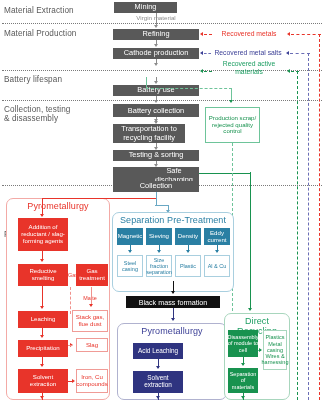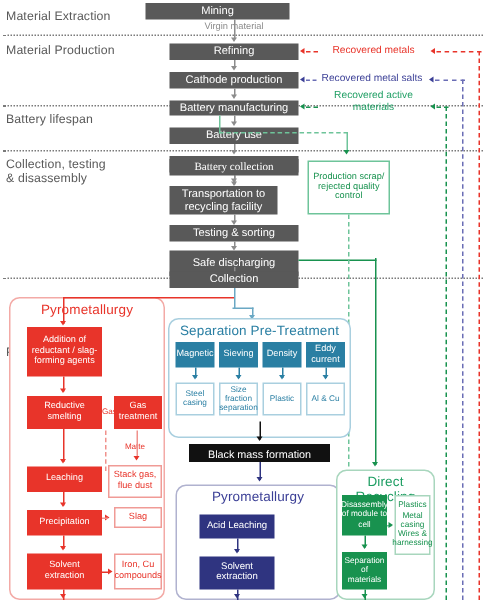--- a/index.html
+++ b/index.html
@@ -101,58 +101,57 @@
   <div class="abs band-div" style="top:100px;"></div>
   <div class="abs band-div" style="top:185px;"></div>
 
   <div class="abs band-label" style="left:4px;top:29px;width:96px;">Material Production</div>
   <div class="abs band-label" style="left:4px;top:6px;width:96px;">Material Extraction</div>
   <div class="abs band-label" style="left:4px;top:75px;width:96px;">Battery lifespan</div>
   <div class="abs band-label" style="left:4px;top:105px;width:96px;">Collection, testing
 &amp; disassembly</div>
   <div class="abs band-label" style="left:4px;top:189px;width:96px;margin-top:41px;">Processing</div>
 
-  <div class="abs gbox" style="left:97px;top:2px;width:96px;height:11px;text-align:right;">Mining</div>
+  <div class="abs gbox" style="left:114px;top:2px;width:63px;height:11px;text-align:right;">Mining</div>
   <div class="abs sublabel" style="left:113px;top:14px;width:86px;">Virgin material</div>
   <div class="abs vline" style="left:156px;top:13px;height:13px;"></div>
   <div class="abs arrow-d" style="left:153.5px;top:25px;"></div>
 
   <div class="abs gbox" style="left:113px;top:29px;width:86px;height:11px;">Refining</div>
   <div class="abs vline" style="left:156px;top:40px;height:5px;"></div>
   <div class="abs arrow-d" style="left:153.5px;top:44px;"></div>
 
   <div class="abs gbox" style="left:113px;top:48px;width:86px;height:11px;">Cathode production</div>
   <div class="abs vline" style="left:156px;top:59px;height:5px;"></div>
   <div class="abs arrow-d" style="left:153.5px;top:63px;"></div>
 
-  <div class="abs gbox" style="left:113px;top:67px;width:86px;height:10px;">Battery manufacturing</div>
   <div class="abs vline" style="left:156px;top:77px;height:5px;"></div>
   <div class="abs arrow-d" style="left:153.5px;top:81px;"></div>
 
   <div class="abs gbox" style="left:113px;top:85px;width:86px;height:11px;">Battery use</div>
   <div class="abs vline" style="left:156px;top:96px;height:5px;"></div>
   <div class="abs arrow-d" style="left:153.5px;top:100px;"></div>
 
   <div class="abs gbox" style="left:113px;top:104px;width:86px;height:11px;">Battery end-of-life</div>
   <div class="abs vline" style="left:156px;top:115px;height:5px;"></div>
   <div class="abs arrow-d" style="left:153.5px;top:119px;"></div>
 
-  <div class="abs gbox" style="left:113px;top:106px;width:86px;height:11px;font-family:Liberation Serif, serif;">Battery collection</div>
+  <div class="abs gbox" style="left:113px;top:106px;width:86px;height:11px;">Battery collection</div>
   <div class="abs vline" style="left:156px;top:117px;height:6px;"></div>
   <div class="abs arrow-d" style="left:153.5px;top:121px;"></div>
 
   <div class="abs gbox" style="left:113px;top:124px;width:72px;height:19px;">Transportation to recycling facility</div>
   <div class="abs vline" style="left:156px;top:143px;height:5px;"></div>
   <div class="abs arrow-d" style="left:153.5px;top:147px;"></div>
 
   <div class="abs gbox" style="left:113px;top:150px;width:86px;height:11px;">Testing &amp; sorting</div>
   <div class="abs vline" style="left:156px;top:161px;height:4px;"></div>
   <div class="abs arrow-d" style="left:153.5px;top:164px;"></div>
 
-  <div class="abs gbox" style="left:113px;top:167px;width:86px;height:17px;">Safe discharging</div>
+  <div class="abs gbox" style="left:113px;top:167px;width:86px;height:17px;padding-left:38px;">Safe discharging</div>
   <div class="abs vline" style="left:156px;top:178px;height:3px;"></div>
 
   <div class="abs gbox" style="left:113px;top:181px;width:86px;height:11px;">Collection</div>
 
   <div class="abs" style="left:155.5px;top:192px;width:1.2px;height:14px;background:#6aa8c4;"></div>
   <div class="abs" style="left:155px;top:205px;width:14px;height:1.2px;background:#6aa8c4;"></div>
   <div class="abs" style="left:168px;top:205px;width:1.2px;height:6px;background:#6aa8c4;"></div>
   <div class="abs ar-down" style="left:166px;top:210px;border-top:3.4px solid #6aa8c4;"></div>
 
   <div class="abs" style="left:199px;top:172.5px;width:52px;height:1.2px;background:#18924f;"></div>

